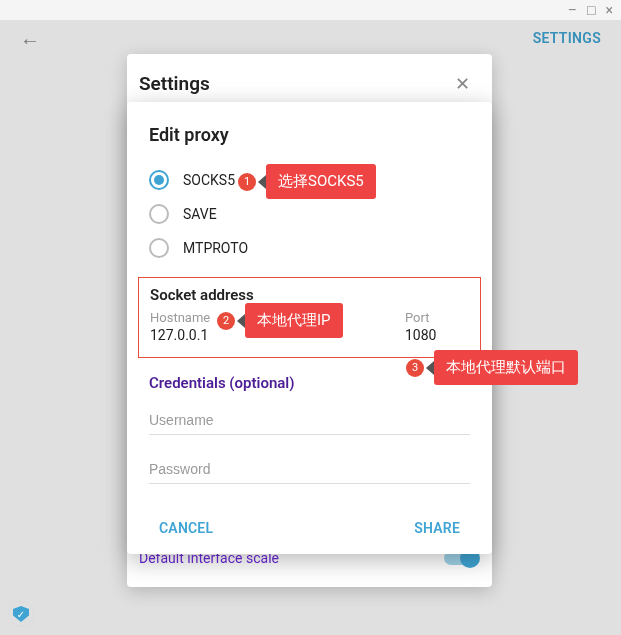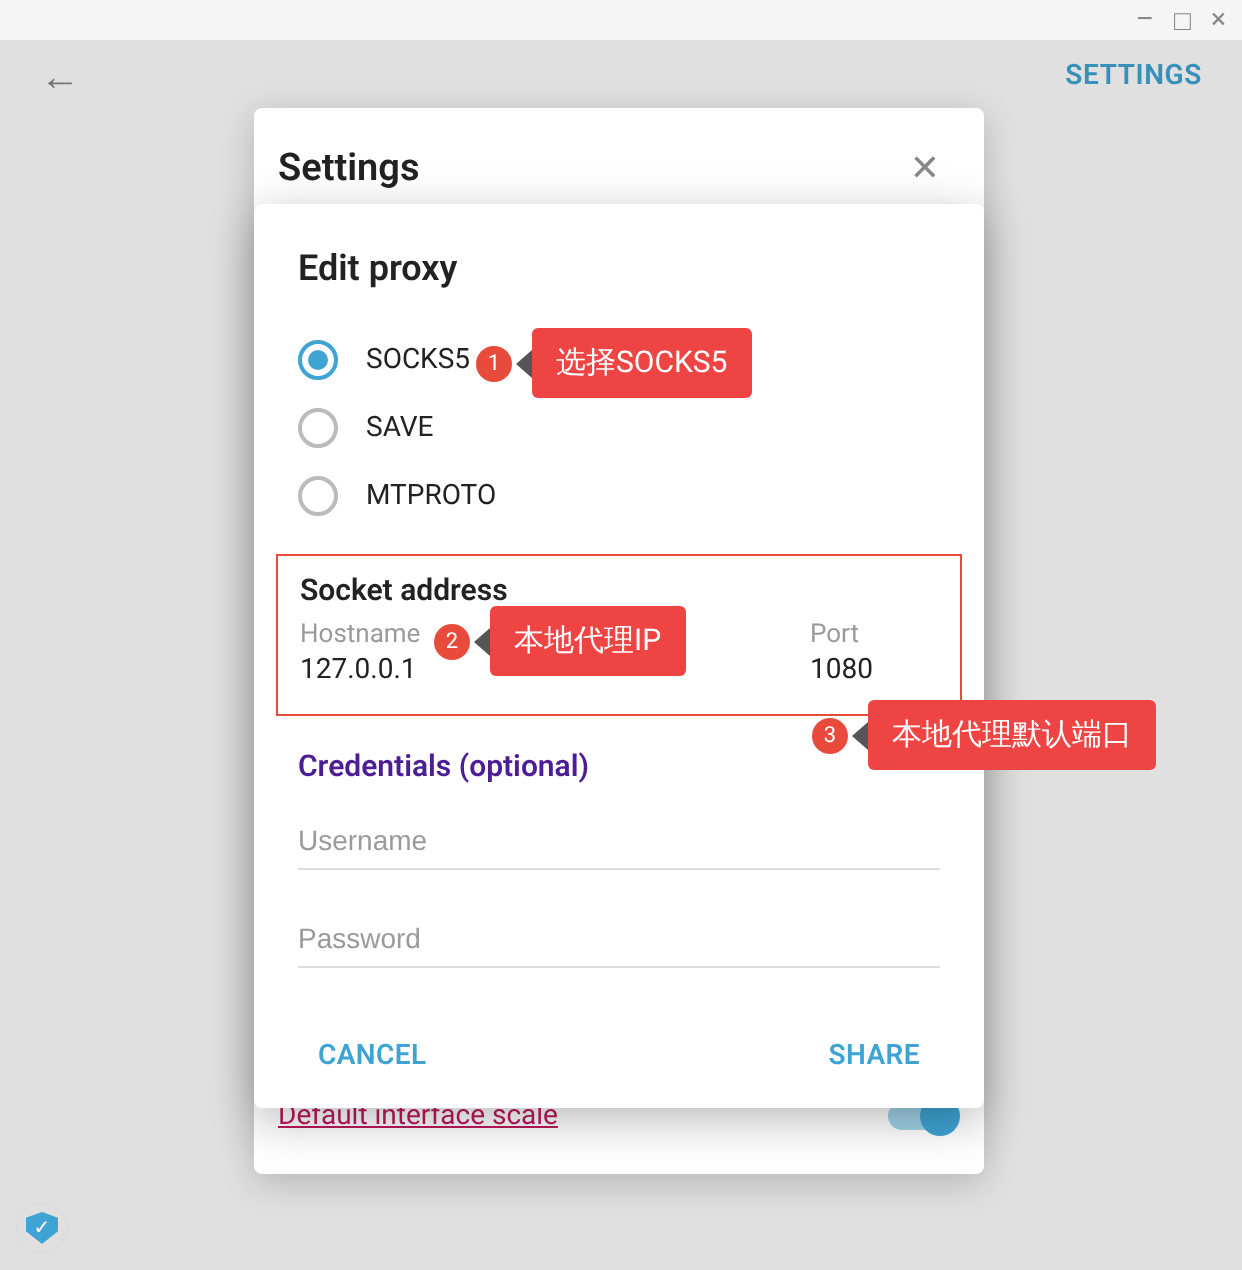--- a/index.html
+++ b/index.html
@@ -59,23 +59,22 @@
 }
 .settings-title { font-size: 19px; font-weight: 600; color: #222; }
 .close-x { margin-left: auto; color: #888; font-size: 18px; cursor: pointer; }
 .bottom-row {
   position: absolute;
   bottom: 0; left: 0; right: 0;
   height: 54px;
   display: flex;
   align-items: center;
   padding: 0 14px 4px 12px;
-  color: #be185d;
-  font-size: 14px;
-  text-decoration: underline;
+  color: #6d28d9;
+  font-size: 14px;
 }
 .toggle {
   margin-left: auto;
   width: 34px; height: 14px;
   border-radius: 7px;
   background: #9fd3e8;
   position: relative;
 }
 .toggle::after {
   content: "";

